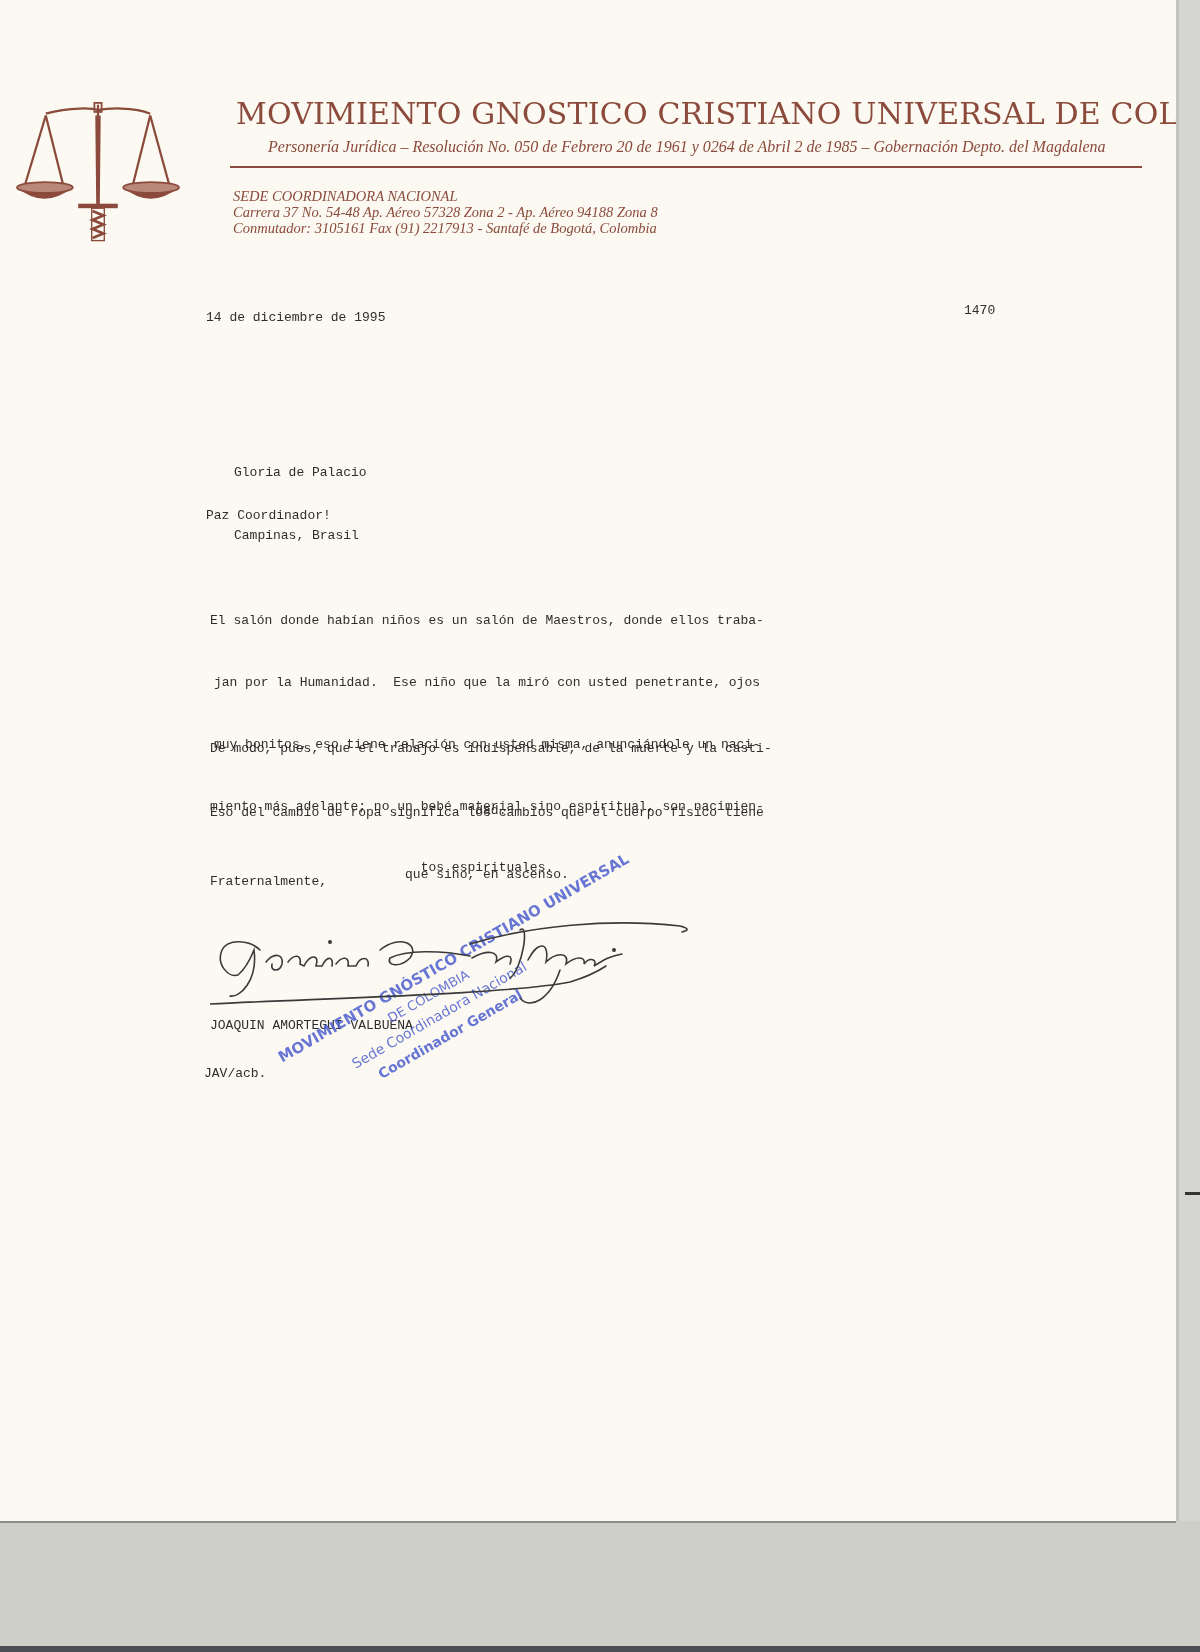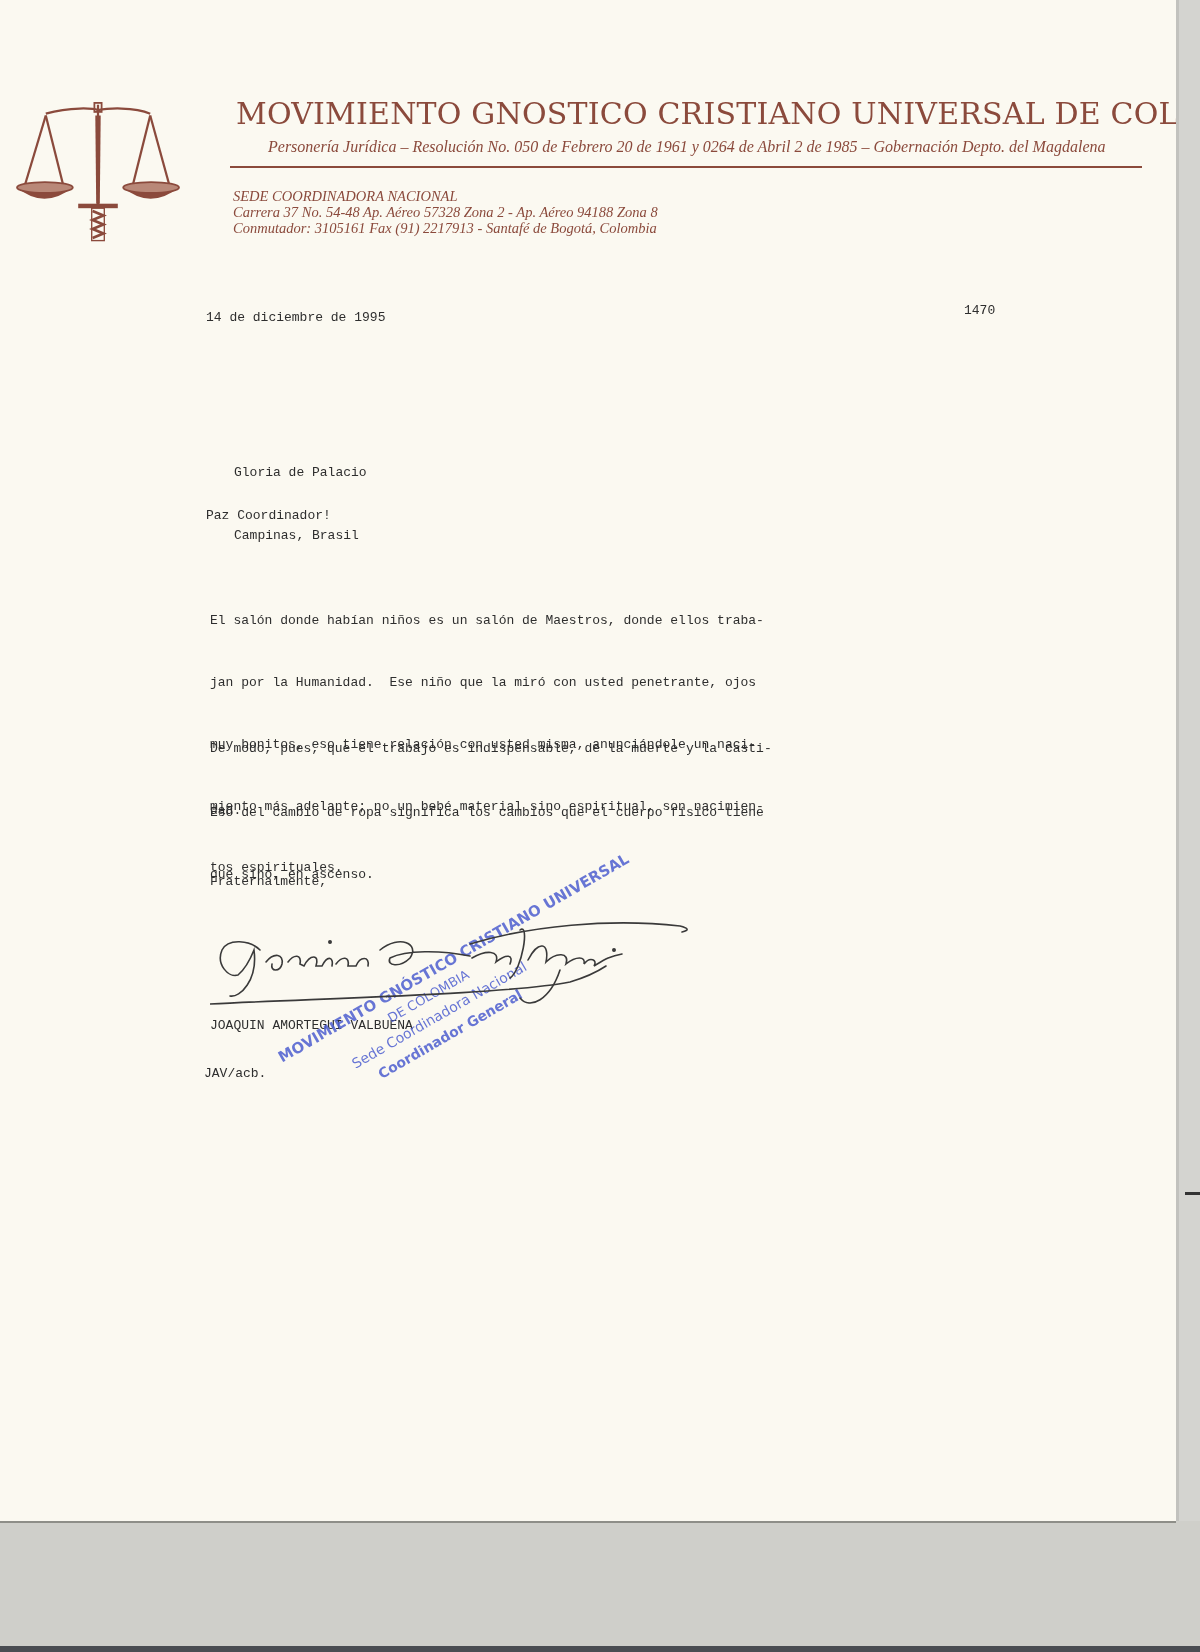--- a/index.html
+++ b/index.html
@@ -39,21 +39,21 @@
     .addr {
       position: absolute; left: 233px; top: 188px;
       font-family: "Liberation Serif", serif; font-style: italic; font-size: 14.5px; line-height: 16px;
       color: #8b4a3c; white-space: nowrap;
     }
     .mono {
       font-family: "Liberation Mono", monospace; font-size: 13px; color: #2e2e2e;
       white-space: pre;
     }
     .abs { position: absolute; }
-    .body-text { line-height: 20.6px; }
+    .body-text { line-height: 20.6px; text-align: center; }
     .stamp {
       position: absolute; left: 295px; top: 935px; width: 320px; height: 220px;
       transform: rotate(-30deg); transform-origin: 150px 110px;
       font-family: "DejaVu Sans", sans-serif; color: #4e5fd0; opacity: 0.85;
       text-align: center; font-weight: bold;
     }
     .stamp div { white-space: nowrap; }
     .sig { position: absolute; left: 210px; top: 920px; width: 520px; height: 140px; }
   </style>
 </head>

